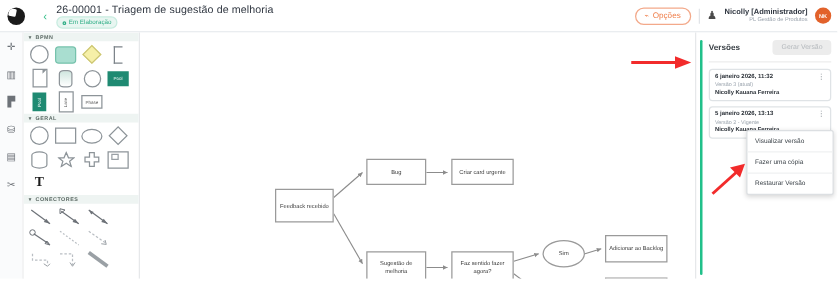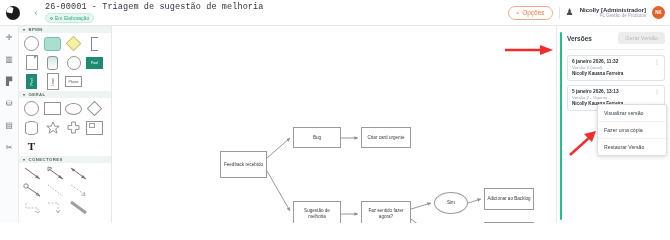--- a/index.html
+++ b/index.html
@@ -24,21 +24,21 @@
   }
   .logo-mark:after{
     content:"";position:absolute;left:1px;top:1px;width:6px;height:6px;
     background:#ffffff;border-radius:1px;transform:rotate(12deg);
   }
   .back-chevron{
     width:12px;text-align:center;color:#37c08b;font-size:9px;cursor:pointer;
     margin-left:4px;
   }
   .doc-title-block{display:flex;flex-direction:column;justify-content:center;margin-left:3px;}
-  .doc-title{font-size:8.5px;color:#2f3640;font-weight:400;line-height:10px;letter-spacing:.1px;font-family:Liberation Mono, monospace;}
+  .doc-title{font-size:8.5px;color:#2f3640;font-weight:400;line-height:10px;letter-spacing:.1px;}
   .badge{
     margin-top:1px;display:inline-flex;align-items:center;gap:2px;
     background:#e8f6f1;color:#2fae86;border:1px solid #c8ece0;
     border-radius:7px;padding:0px 4px;font-size:5px;line-height:8px;width:max-content;
   }
   .badge .dot{width:3px;height:3px;border-radius:50%;border:1px solid #2fae86;box-sizing:border-box;}
 
   .top-right{margin-left:auto;display:flex;align-items:center;gap:6px;padding-right:5px;}
   .opt-btn{
     border:1px solid #f3a98a;color:#ef7b46;background:#fff;border-radius:9px;

